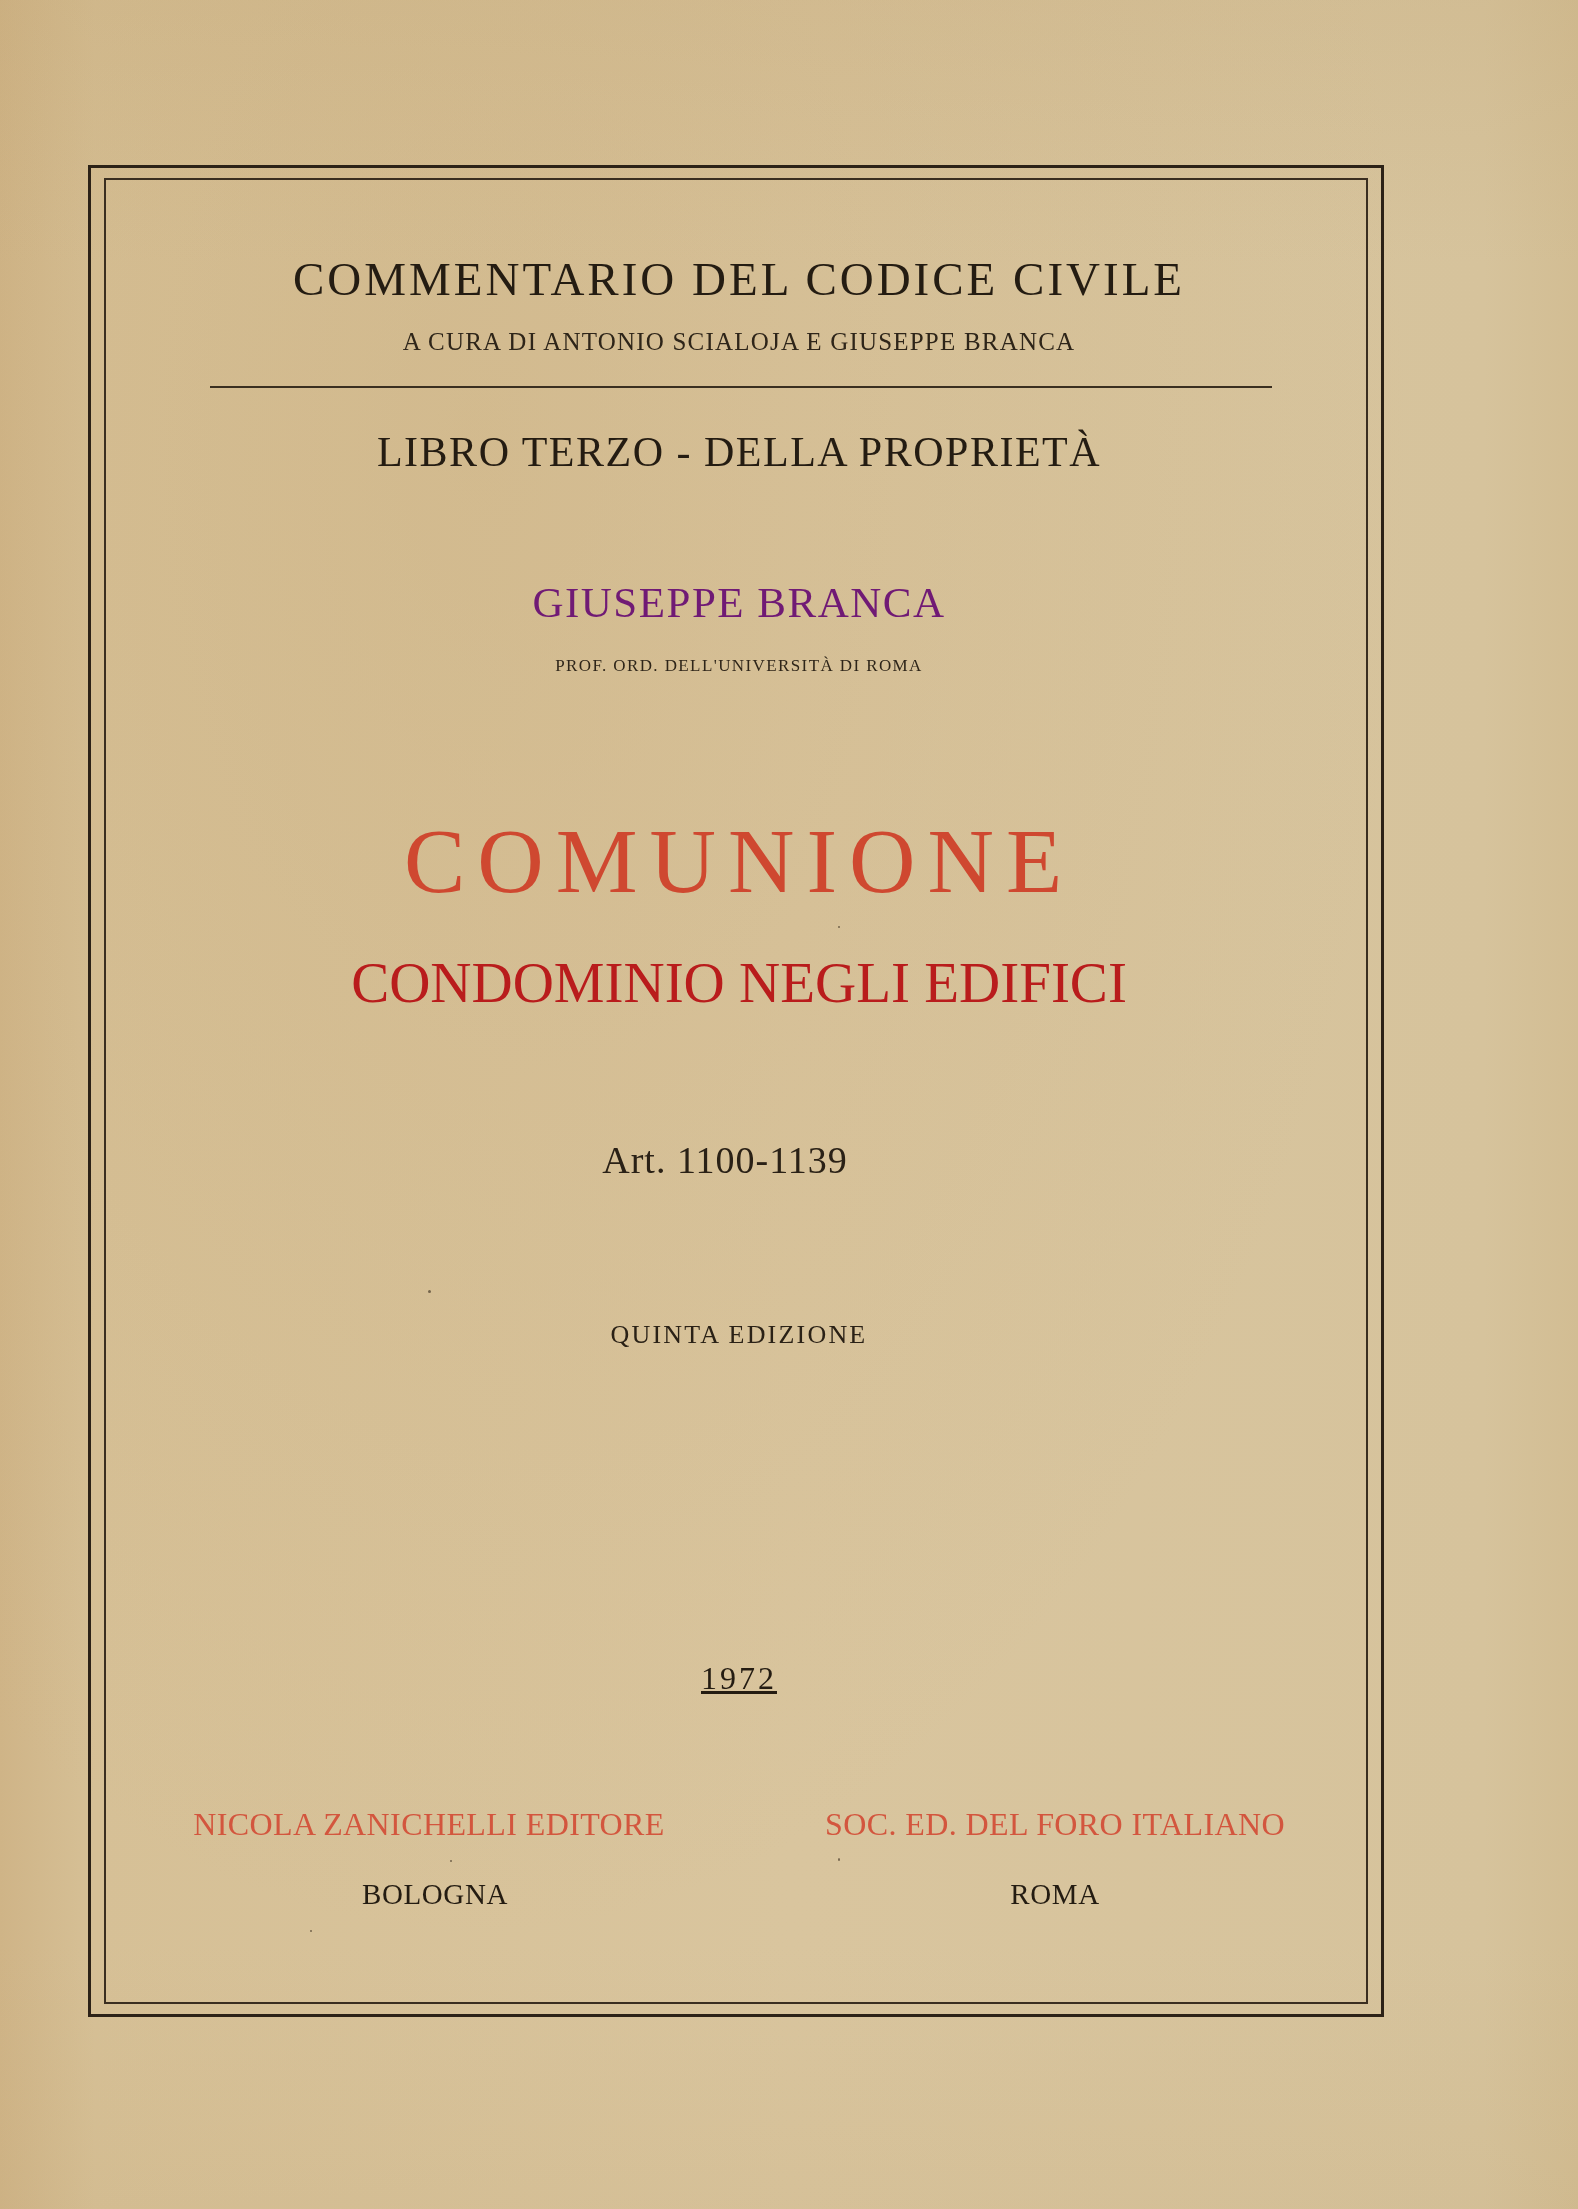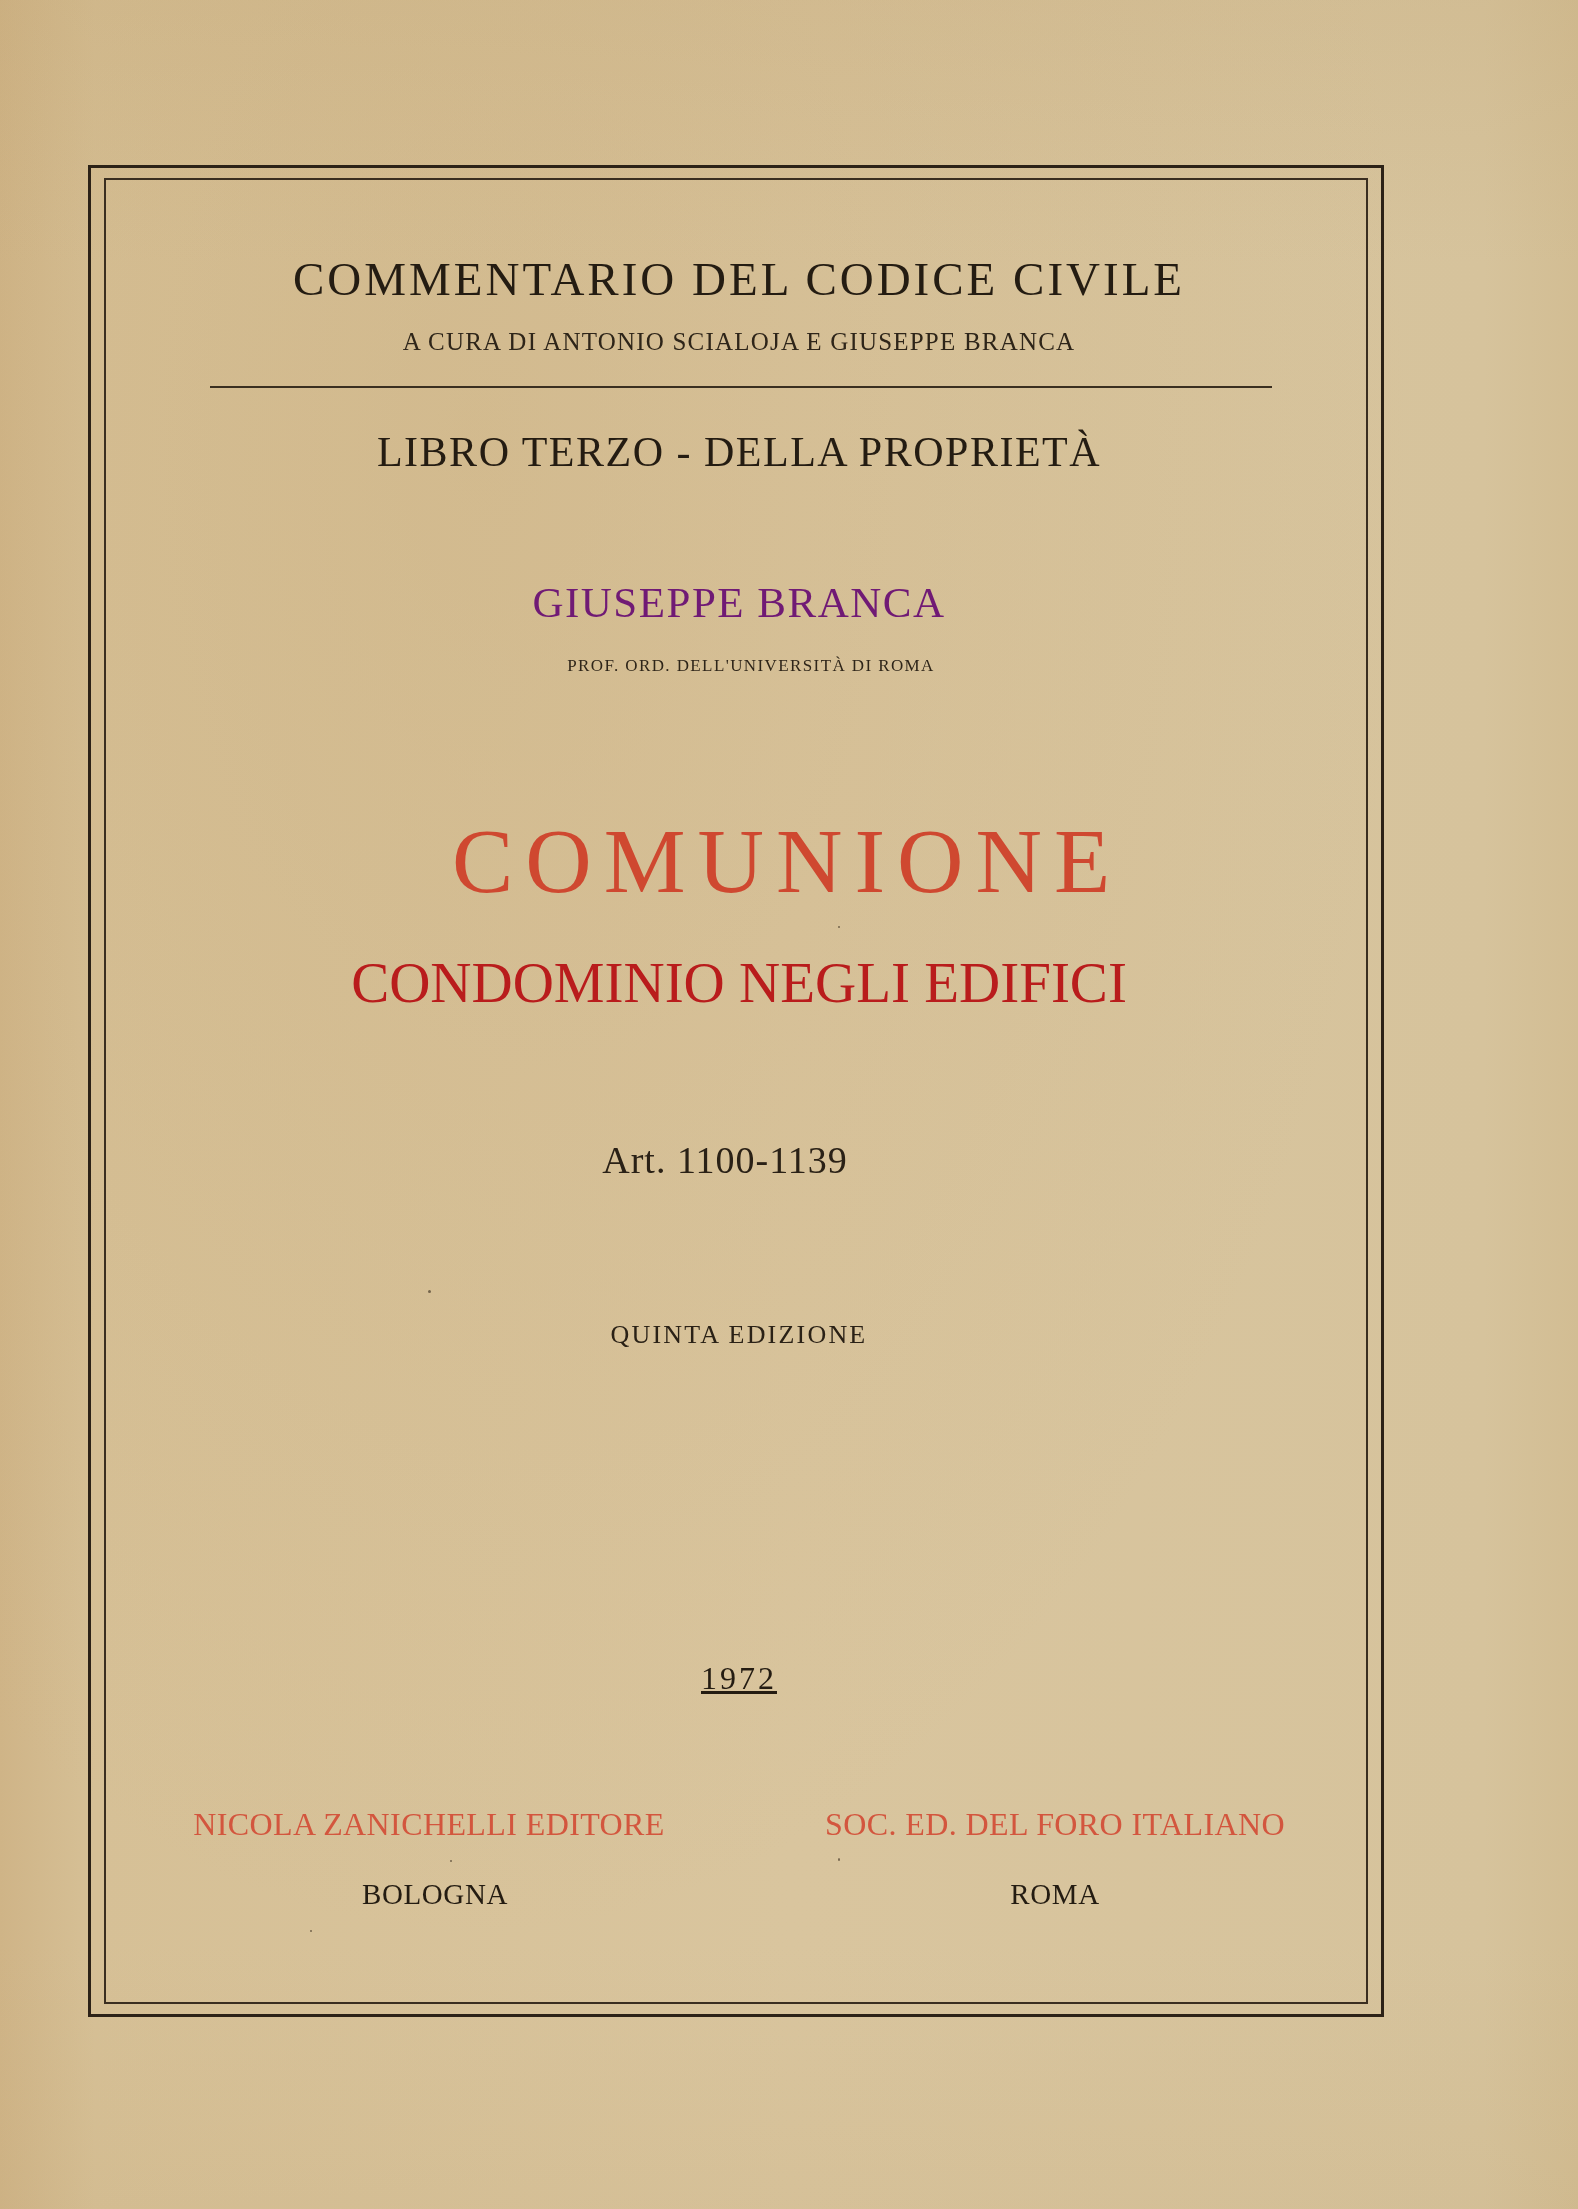--- a/index.html
+++ b/index.html
@@ -91,30 +91,28 @@
       letter-spacing: 1.5px;
       color: #701a75;
     }
     .affiliation {
       top: 656px;
       left: 106px;
       width: 1266px;
       font-size: 17px;
       letter-spacing: 1.4px;
       color: #2e2519;
-      padding-left: 12px;
     }
     .main-title {
       top: 808px;
       left: 106px;
       width: 1266px;
       font-size: 92px;
       letter-spacing: 12px;
       color: #cf4830;
-      padding-left: 48px;
     }
     .subtitle {
       top: 950px;
       left: 106px;
       width: 1266px;
       font-size: 57px;
       letter-spacing: 0px;
       color: #b91c1c;
     }
     .articles {

